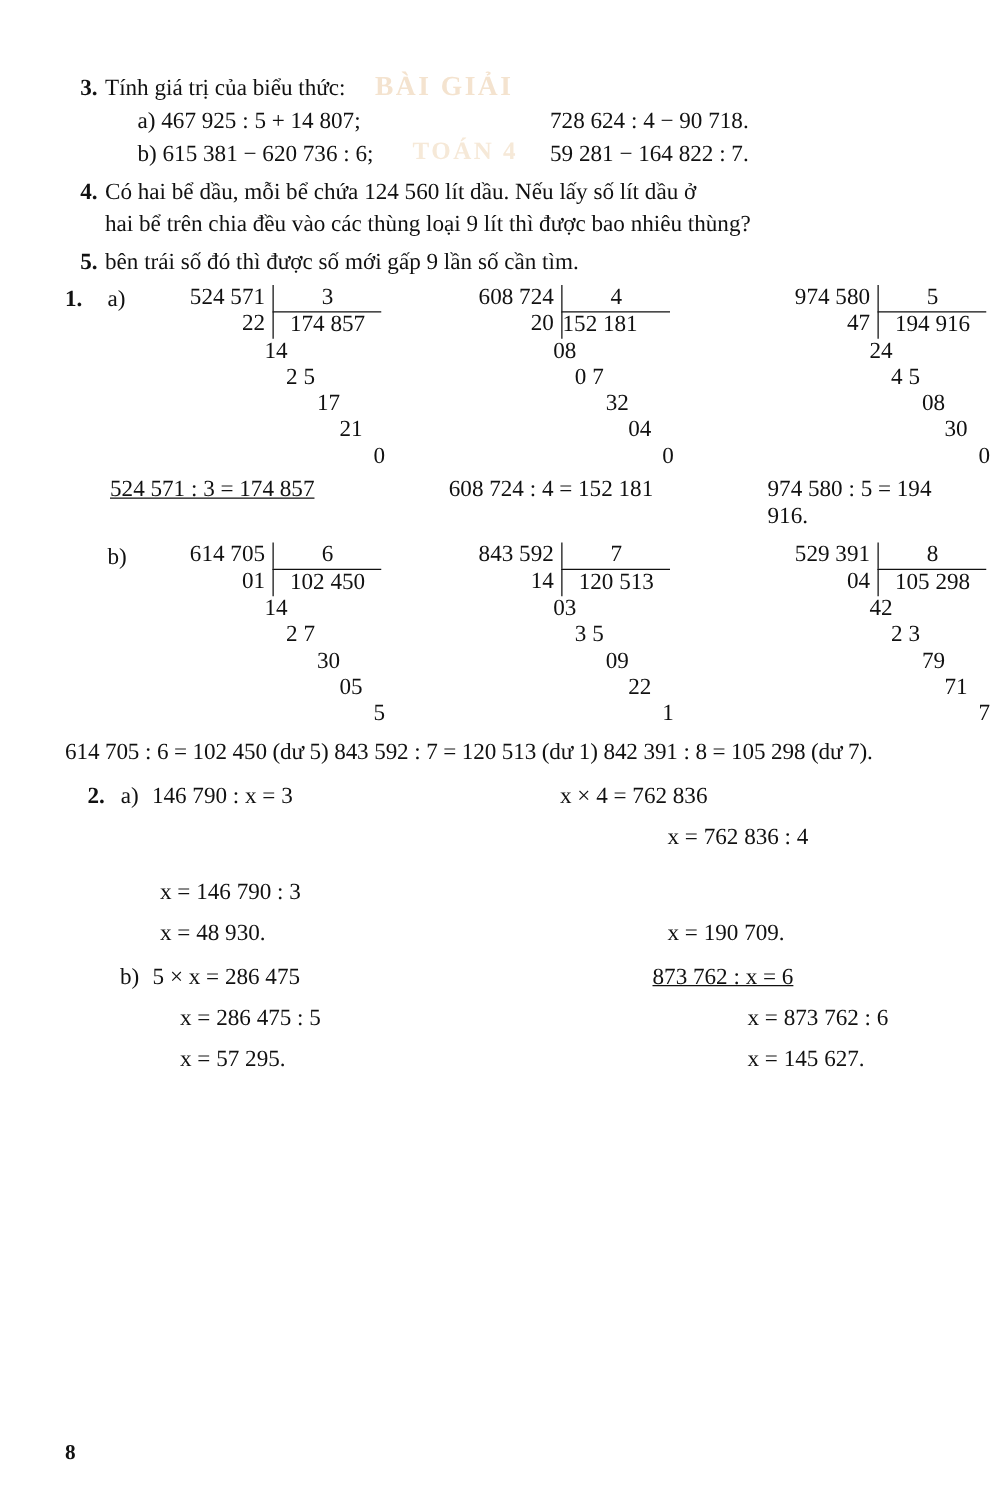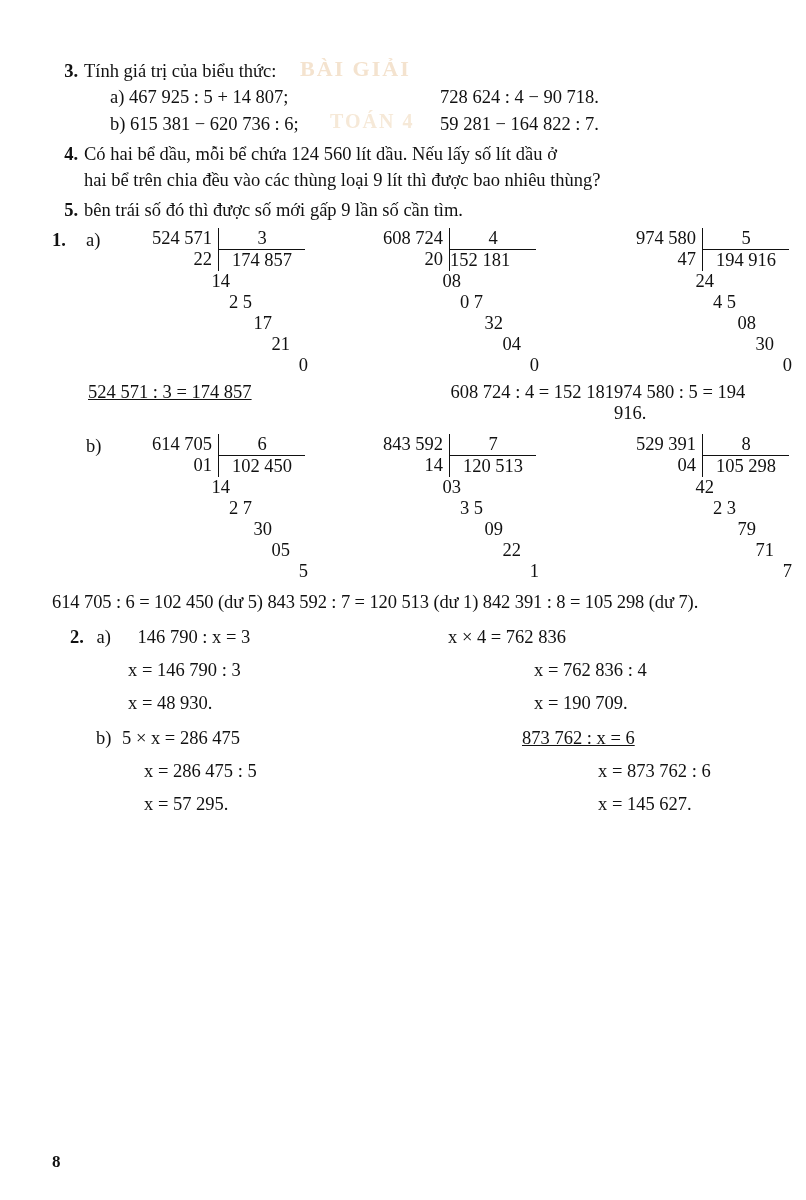--- a/index.html
+++ b/index.html
@@ -163,21 +163,21 @@
         <div class="stepline" style="width:140px;padding-left:34px;">4 5</div>
         <div class="stepline" style="width:160px;padding-left:34px;">08</div>
         <div class="stepline" style="width:178px;padding-left:34px;">30</div>
         <div class="stepline" style="width:196px;padding-left:34px;">0</div>
       </div>
 
     </div>
 
     <div class="results">
       <div class="res" style="padding-left:36px;text-decoration:underline;">524 571 : 3 = 174 857</div>
-      <div class="res" style="padding-left:16px;text-align:right;">608 724 : 4 = 152 181</div>
+      <div class="res" style="padding-left:16px;">608 724 : 4 = 152 181</div>
       <div class="res last">974 580 : 5 = 194 916.</div>
     </div>
   </div>
 
   <div class="work" style="margin-top:10px;">
     <div class="triple">
 
       <div class="cell">
         <span class="label-letter" style="left:34px;top:2px;">b)</span>
         <div class="divrow" style="padding-left:60px;">
@@ -230,26 +230,26 @@
     </div>
 
     <div class="fullline">614 705 : 6 = 102 450 (dư 5) 843 592 : 7 = 120 513 (dư 1) 842 391 : 8 = 105 298 (dư 7).</div>
   </div>
 
   <div class="eq-block">
     <div class="eq-row">
       <div class="eq-left" style="padding-left:18px;">
         <span style="font-weight:bold;">2.</span>
         <span style="padding-left:8px;">a)</span>
-        <span style="padding-left:6px;margin-left:16px;">146 790 : x = 3</span>
+        <span style="padding-left:6px;">146 790 : x = 3</span>
       </div>
       <div class="eq-right" style="padding-left:48px;">x × 4 = 762 836</div>
     </div>
     <div class="eq-row" style="margin-top:12px;">
-      <div class="eq-left" style="padding-left:76px;">x = 146 790 : 3</div>
+      <div class="eq-left" style="padding-left:76px;margin-top:44px;">x = 146 790 : 3</div>
       <div class="eq-right" style="padding-left:76px;">x = 762 836 : 4</div>
     </div>
     <div class="eq-row" style="margin-top:12px;">
       <div class="eq-left" style="padding-left:76px;">x = 48 930.</div>
       <div class="eq-right" style="padding-left:76px;">x = 190 709.</div>
     </div>
 
     <div class="eq-row" style="margin-top:14px;">
       <div class="eq-left" style="padding-left:44px;">
         <span>b)</span>

